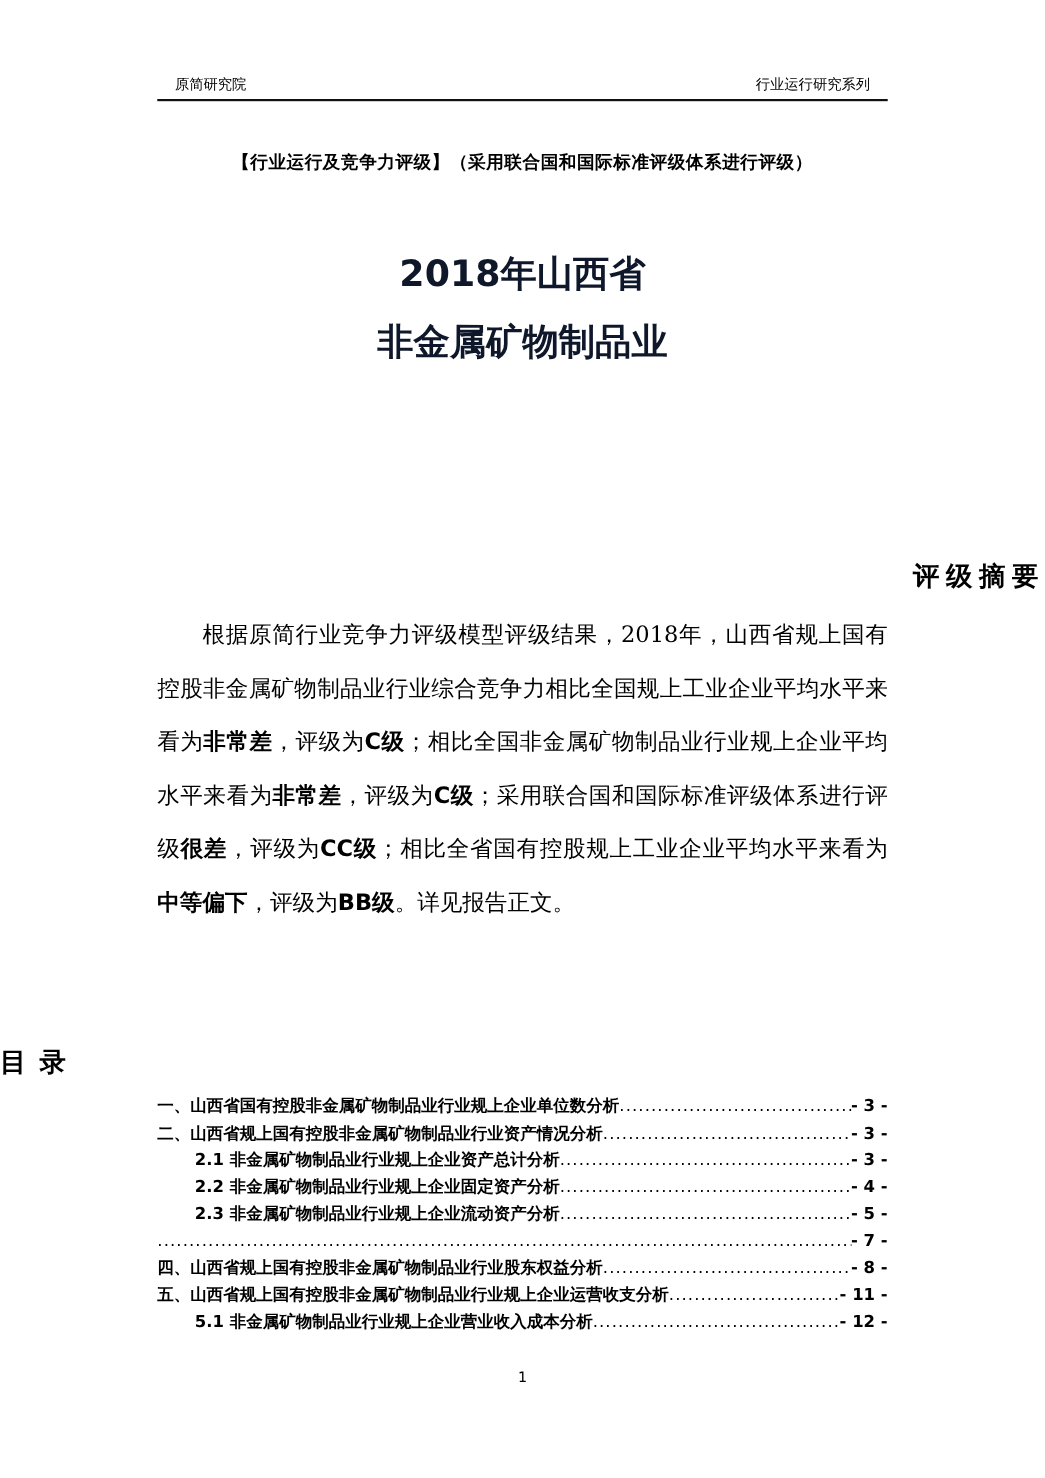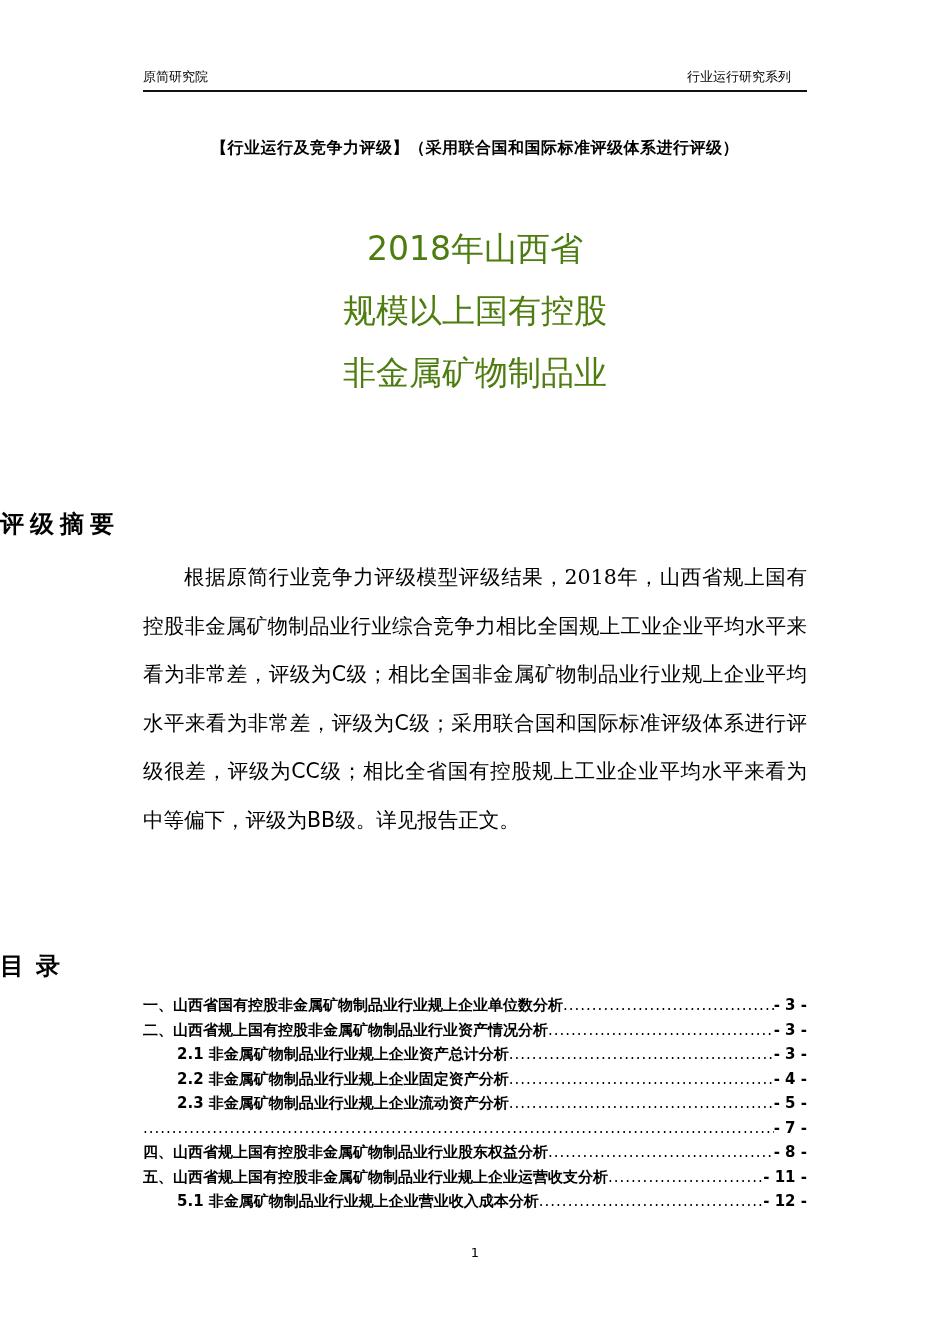--- a/index.html
+++ b/index.html
@@ -1,30 +1,30 @@
 <!DOCTYPE html>
 <html><head>
   <meta charset="utf-8">
   <style>
     html, body { margin: 0; padding: 0; background: #ffffff; }
     body { width: 950px; height: 1344px; position: relative; overflow: hidden;
            font-family: "DejaVu Serif", "Liberation Serif", serif; color: #000; }
     .header { position: absolute; left: 143px; top: 66px; width: 664px; height: 24px;
               border-bottom: 2px solid #111; font-family: "DejaVu Sans", sans-serif; font-size: 13px; }
-    .header .left { position: absolute; left: 0; top: 2px; }
+    .header .left { position: absolute; left: 16px; top: 2px; }
     .header .right { position: absolute; right: 16px; top: 2px; }
     .rating-note { position: absolute; left: 143px; top: 138px; width: 664px; font-size: 16px;
                    font-family: "DejaVu Sans", sans-serif; font-weight: bold; letter-spacing: 0.5px; text-align: center; }
     .title-block { position: absolute; left: 0; top: 218px; width: 950px; text-align: center; }
-    .title-line { color: #4d7c0f; font-size: 33px; line-height: 62px; font-family: "DejaVu Sans", sans-serif; font-weight: normal; }
-    .summary-heading { position: absolute; left: 0; top: 508px; width: 950px; text-align: left;
+    .title-line { color: #0f172a; font-size: 33px; line-height: 62px; font-family: "DejaVu Sans", sans-serif; font-weight: bold; }
+    .summary-heading { position: absolute; left: 0; top: 508px; width: 950px; text-align: right;
                        font-family: "DejaVu Sans", sans-serif; font-weight: bold; font-size: 24px; letter-spacing: 6px; }
     .summary { position: absolute; left: 143px; top: 553px; width: 664px; font-size: 20.5px; line-height: 48.5px;
                text-align: justify; text-indent: 2em; }
-    .summary b { font-family: "DejaVu Sans", sans-serif; font-weight: normal; margin-top: 44px; }
+    .summary b { font-family: "DejaVu Sans", sans-serif; font-weight: bold; margin-top: 44px; }
     .toc-heading { position: absolute; left: 0; top: 950px; width: 950px; text-align: left;
                    font-family: "DejaVu Sans", sans-serif; font-weight: bold; font-size: 24px; letter-spacing: 12px; }
     .toc { position: absolute; left: 143px; top: 993px; width: 664px; font-size: 15px;
            font-family: "DejaVu Sans", sans-serif; font-weight: bold; }
     .toc-item { display: flex; align-items: baseline; height: 24.5px; line-height: 24.5px; white-space: nowrap; }
     .toc-item.level-2 { padding-left: 34px; }
     .toc-item .label { flex: 0 0 auto; }
     .toc-item .dots { flex: 1 1 auto; overflow: hidden; font-weight: normal; letter-spacing: 1px; }
     .toc-item .dots::before { content: "........................................................................................................................"; }
     .toc-item .page { flex: 0 0 auto; }
@@ -36,21 +36,20 @@
 
 <div class="header">
   <span class="left">原简研究院</span>
   <span class="right">行业运行研究系列</span>
 </div>
 
 <div class="rating-note">【行业运行及竞争力评级】（采用联合国和国际标准评级体系进行评级）</div>
 
 <div class="title-block">
   <div class="title-line">2018年山西省</div>
-  <div class="title-line">规模以上国有控股</div>
   <div class="title-line">非金属矿物制品业</div>
 </div>
 
 <div class="summary-heading">评级摘要</div>
 
 <div class="summary">
   <span>根据原简行业竞争力评级模型评级结果，2018年，山西省规上国有控股非金属矿物制品业行业综合竞争力相比全国规上工业企业平均水平来看为</span><b>非常差</b><span>，评级为</span><b>C级</b><span>；相比全国非金属矿物制品业行业规上企业平均水平来看为</span><b>非常差</b><span>，评级为</span><b>C级</b><span>；采用联合国和国际标准评级体系进行评级</span><b>很差</b><span>，评级为</span><b>CC级</b><span>；相比全省国有控股规上工业企业平均水平来看为</span><b>中等偏下</b><span>，评级为</span><b>BB级</b><span>。详见报告正文。</span>
 </div>
 
 <div class="toc-heading">目录</div>

